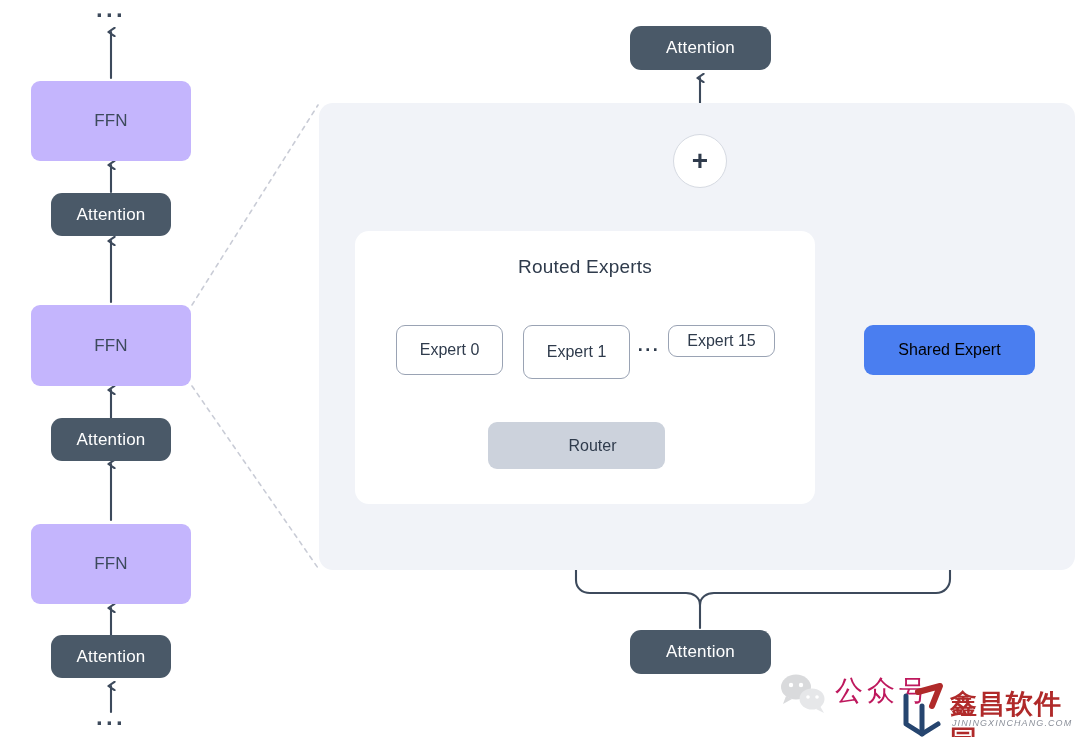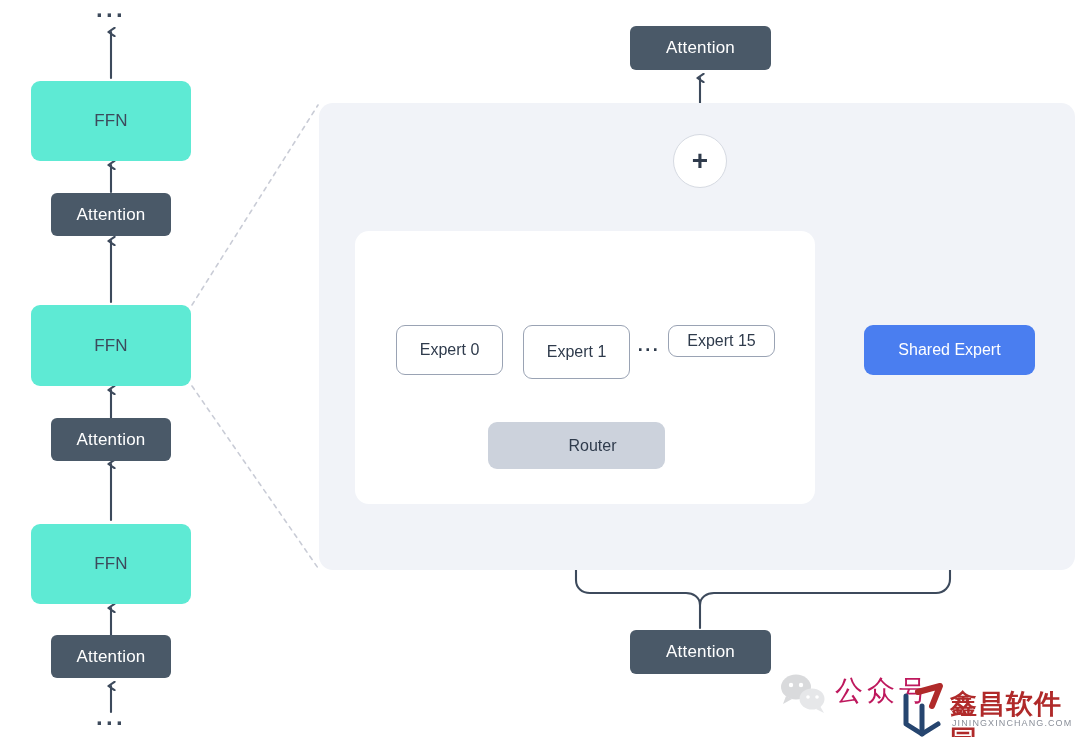--- a/index.html
+++ b/index.html
@@ -18,29 +18,29 @@
   }
 
   .node {
     position: absolute;
     display: flex; align-items: center; justify-content: center;
     text-align: center;
     white-space: nowrap;
   }
 
   .ffn-box {
-    background: #5eead4;
+    background: #c4b5fd;
     border-radius: 9px;
     color: #3d4a5c;
     font-size: 17px;
     letter-spacing: .2px;
   }
   .attn-box {
     background: #4a5968;
-    border-radius: 6px;
+    border-radius: 11px;
     color: #ffffff;
     font-size: 17px;
     letter-spacing: .2px;
   }
   .ellipsis-dots {
     color: #3d4a5c;
     font-size: 24px;
     letter-spacing: 2px;
     line-height: 10px;
     font-weight: 700;
@@ -87,21 +87,21 @@
   }
   .router-box {
     background: #ccd2dc;
     border-radius: 9px;
     color: #2f3b4c;
     font-size: 16px;
   }
   .shared-box {
     background: #4a7ef0;
     border-radius: 9px;
-    color: #ffffff;
+    color: #000000;
     font-size: 16px;
   }
 
   .plus-circle {
     position: absolute;
     background: #ffffff;
     border: 1.4px solid #d6dae2;
     border-radius: 50%;
     display: flex; align-items: center; justify-content: center;
     color: #2f3b4c;
@@ -204,20 +204,21 @@
 
   <div class="node attn-box" style="left:51px; top:635px; width:120px; height:43px;">Attention</div>
 
   <div class="node ellipsis-dots" style="left:91px; top:712px; width:40px; height:22px;">···</div>
 
   <div class="moe-panel" style="left:319px; top:103px; width:756px; height:467px;"></div>
 
 
   <div class="routed-panel" style="left:355px; top:231px; width:460px; height:273px;"></div>
 
+  <div class="routed-title" style="left:355px; top:256px; width:460px;">Routed Experts</div>
 
   <div class="node expert-box" style="left:396px; top:325px; width:107px; height:50px;">Expert 0</div>
 
   <div class="node expert-box" style="left:523px; top:325px; width:107px; height:54px;">Expert 1</div>
 
   <div class="node expert-dots" style="left:636px; top:340px; width:26px; height:20px;">···</div>
 
   <div class="node expert-box" style="left:668px; top:325px; width:107px; height:32px;">Expert 15</div>
 
   <div class="node router-box" style="left:488px; top:422px; width:177px; height:47px;padding-left:32px;">Router</div>
@@ -246,16 +247,16 @@
     <div class="wm-wechat-text" style="position:absolute; left:55px; top:6px;">公众号</div>
 
     <svg width="60" height="58" style="position:absolute; left:118px; top:14px;" viewBox="0 0 60 58">
       <path d="M8,16 L8,44 L24,54 L40,44" fill="none" stroke="#26456f" stroke-width="5" stroke-linecap="round" stroke-linejoin="round"></path>
       <path d="M24,54 L24,26" fill="none" stroke="#26456f" stroke-width="5" stroke-linecap="round"></path>
       <path d="M20,12 L42,6 L34,26" fill="none" stroke="#b02a2a" stroke-width="6" stroke-linecap="round" stroke-linejoin="round"></path>
     </svg>
 
     <div class="wm-logo-cn" style="position:absolute; left:170px; top:20px;">鑫昌软件园</div>
 
-    <div class="wm-logo-url" style="position:absolute; left:172px; top:52px;">JININGXINCHANG.COM</div>
+    <div class="wm-logo-url" style="position:absolute; left:172px; top:52px;font-style:italic;">JININGXINCHANG.COM</div>
   </div>
 
 </div>
 
 </body></html>

